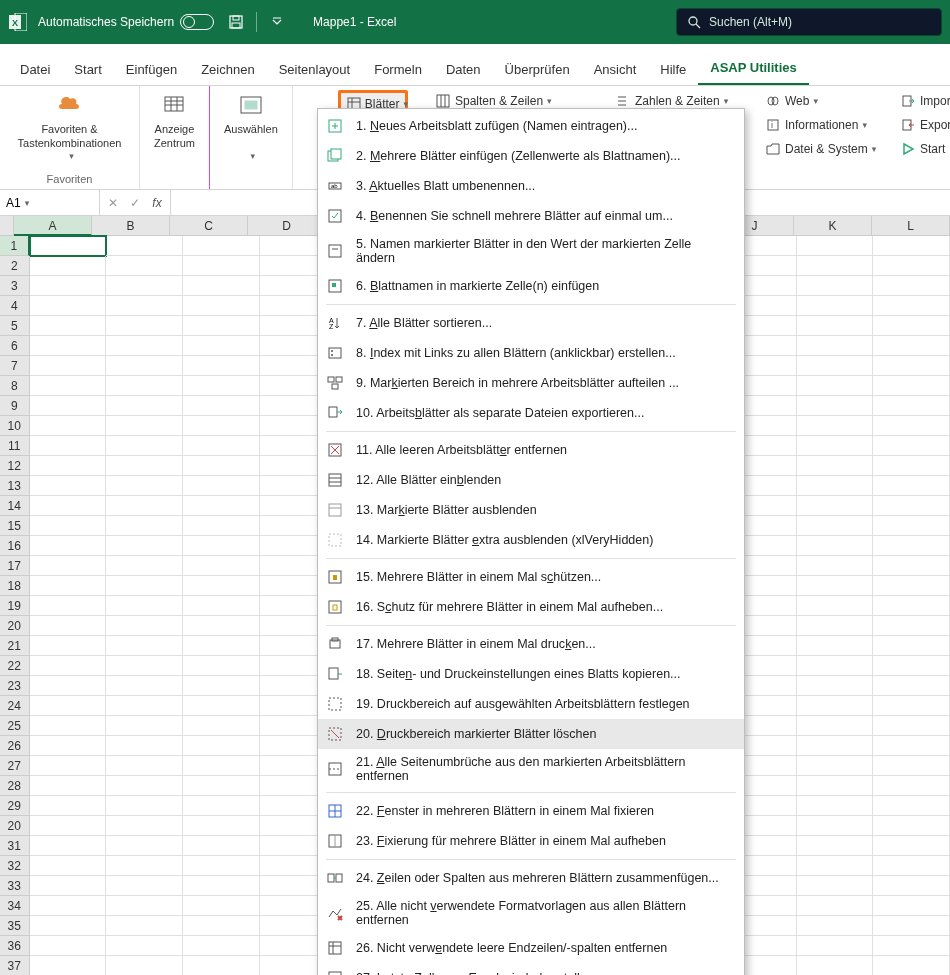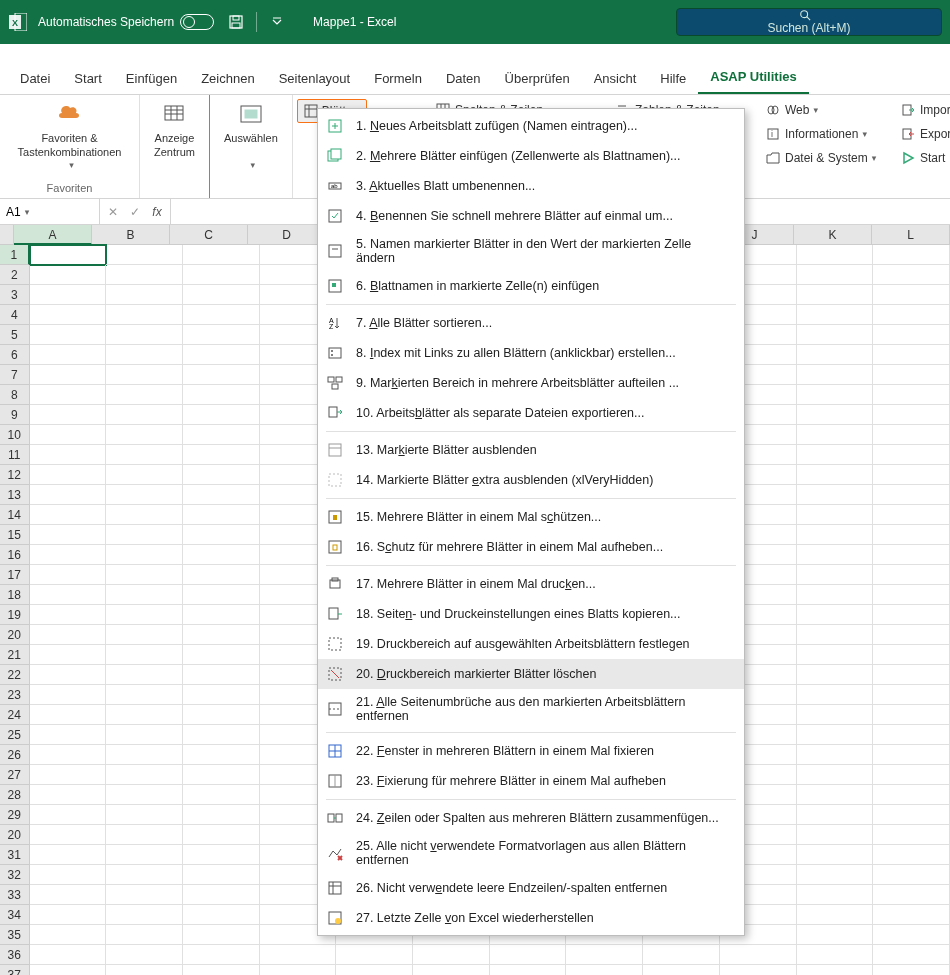--- a/index.html
+++ b/index.html
@@ -8,38 +8,38 @@
 
 .titlebar { background: #127245; height: 44px; display: flex; align-items: center; color: #fff; padding: 0 8px; }
 .titlebar .xl-icon { width: 20px; height: 20px; display: flex; align-items: center; justify-content: center; margin-right: 10px; }
 .titlebar .autosave { display: flex; align-items: center; font-size: 12px; margin-right: 8px; justify-content: space-between; }
 .titlebar .toggle { width: 34px; height: 16px; border: 1px solid #fff; border-radius: 8px; margin-left: 6px; position: relative; }
 .titlebar .toggle::after { content: ""; position: absolute; width: 10px; height: 10px; border: 1px solid #fff; border-radius: 50%; top: 1px; left: 2px; background: #127245; }
 .titlebar .qat-btn { width: 24px; height: 24px; display: flex; align-items: center; justify-content: center; margin: 0 2px; }
 .titlebar .sep { width: 1px; height: 20px; background: rgba(255,255,255,0.4); margin: 0 6px; }
 .titlebar .title { margin-left: 22px; font-size: 12px; text-align: right; }
 .titlebar .spacer { flex: 1; }
-.titlebar .search { background: #0c4a6e; border: 1px solid #0a4a2c; border-radius: 4px; height: 28px; width: 266px; display: flex; align-items: center; padding: 0 10px; color: #d0e8dc; font-size: 12px; flex-direction: column; }
+.titlebar .search { background: #0f172a; border: 1px solid #0a4a2c; border-radius: 4px; height: 28px; width: 266px; display: flex; align-items: center; padding: 0 10px; color: #d0e8dc; font-size: 12px; }
 .titlebar .search svg { margin-right: 8px; }
 
 
-.tabs { background: #fff; height: 51px; display: flex; align-items: flex-end; padding: 0 8px; border-bottom: 1px solid #d4d4d4; }
+.tabs { background: #fff; height: 42px; display: flex; align-items: flex-end; padding: 0 8px; border-bottom: 1px solid #d4d4d4; }
 .tab { padding: 8px 12px; font-size: 13px; color: #333; cursor: pointer; }
 .tab.active { color: #0f703b; font-weight: 600; border-bottom: 2px solid #0f703b; }
 
 
 .ribbon { background: #fff; height: 104px; border-bottom: 1px solid #d4d4d4; display: flex; position: relative; }
 .ribbon-group { border-right: 1px solid #e0e0e0; padding: 4px 8px 2px 8px; display: flex; flex-direction: column; align-items: center; justify-content: space-between; }
 .ribbon-group .big-btn { display: flex; flex-direction: column; align-items: center; padding: 2px 6px; font-size: 11px; color: #333; text-align: center; line-height: 1.3; }
 .ribbon-group .big-btn .ico { width: 32px; height: 28px; display: flex; align-items: center; justify-content: center; margin-bottom: 2px; }
 .ribbon-group .grp-label { font-size: 11px; color: #666; padding: 2px 0; }
 .ribbon-col { display: flex; flex-direction: column; gap: 2px; padding: 4px 4px; }
 .ribbon-item { display: flex; align-items: center; font-size: 12px; padding: 3px 6px; color: #333; white-space: nowrap; }
 .ribbon-item .ico { width: 16px; height: 16px; margin-right: 4px; display: flex; align-items: center; justify-content: center; }
-.ribbon-item.active-drop { border: 1px solid #f97316; background: #eee; border-radius: 2px; }
+.ribbon-item.active-drop { border: 3px solid #f97316; background: #eee; border-radius: 2px; margin-left: 41px; }
 .chev { margin-left: 4px; font-size: 9px; color: #666; }
 
 
 .fxbar { height: 26px; border-bottom: 1px solid #d4d4d4; display: flex; align-items: stretch; }
 .namebox { width: 100px; border-right: 1px solid #d4d4d4; display: flex; align-items: center; padding: 0 6px; font-size: 12px; }
 .fxbtns { display: flex; align-items: center; border-right: 1px solid #d4d4d4; padding: 0 4px; gap: 4px; }
 .fxbtns span { width: 18px; text-align: center; color: #999; font-size: 12px; }
 .fxinput { flex: 1; padding: 0 6px; display: flex; align-items: center; }
 
 
@@ -953,20 +953,40 @@
           <rect x="2" y="2" width="8" height="10" fill="none" stroke="#555"></rect>
           <path d="M10 7 L15 7 M13 5 L15 7 L13 9" fill="none" stroke="#3a7"></path>
         </svg>
       </span>
       <span class="txt">10. Arbeits<u>b</u>lätter als separate Dateien exportieren...</span>
     </div>
     <div class="dd-sep"></div>
     <div class="dd-item">
       <span class="ico">
         <svg width="16" height="16" viewBox="0 0 16 16">
+          <rect x="2" y="2" width="12" height="12" fill="none" stroke="#555"></rect>
+          <line x1="4" y1="4" x2="12" y2="12" stroke="#c44"></line>
+          <line x1="12" y1="4" x2="4" y2="12" stroke="#c44"></line>
+        </svg>
+      </span>
+      <span class="txt">11. Alle leeren Arbeitsblätt<u>e</u>r entfernen</span>
+    </div>
+    <div class="dd-item">
+      <span class="ico">
+        <svg width="16" height="16" viewBox="0 0 16 16">
+          <rect x="2" y="2" width="12" height="12" fill="none" stroke="#555"></rect>
+          <line x1="2" y1="6" x2="14" y2="6" stroke="#555"></line>
+          <line x1="2" y1="10" x2="14" y2="10" stroke="#555"></line>
+        </svg>
+      </span>
+      <span class="txt">12. Alle Blätter ein<u>b</u>lenden</span>
+    </div>
+    <div class="dd-item">
+      <span class="ico">
+        <svg width="16" height="16" viewBox="0 0 16 16">
           <rect x="2" y="2" width="12" height="12" fill="none" stroke="#999"></rect>
           <line x1="2" y1="6" x2="14" y2="6" stroke="#999"></line>
         </svg>
       </span>
       <span class="txt">13. Mar<u>k</u>ierte Blätter ausblenden</span>
     </div>
     <div class="dd-item">
       <span class="ico">
         <svg width="16" height="16" viewBox="0 0 16 16">
           <rect x="2" y="2" width="12" height="12" fill="none" stroke="#bbb" stroke-dasharray="2"></rect>

